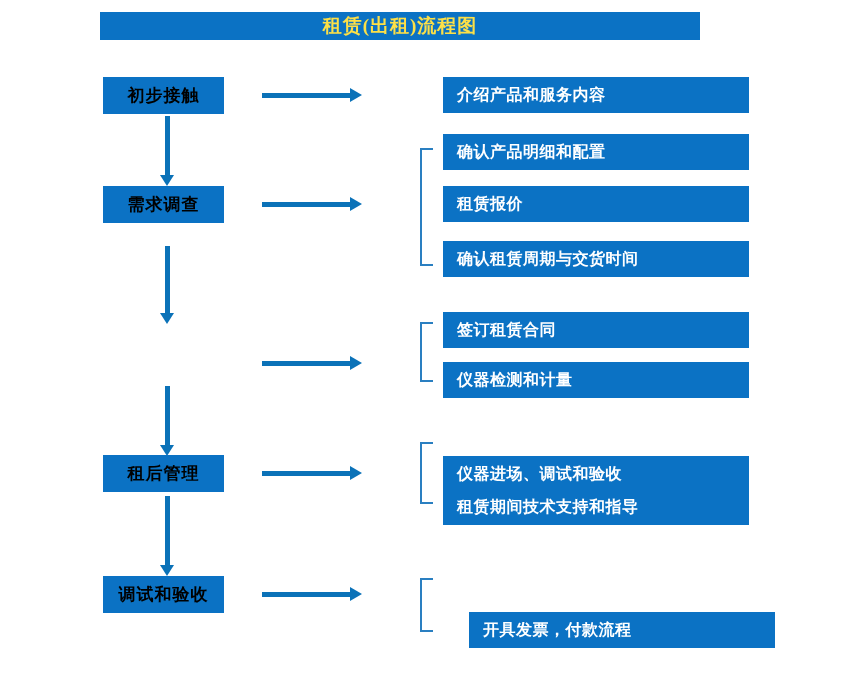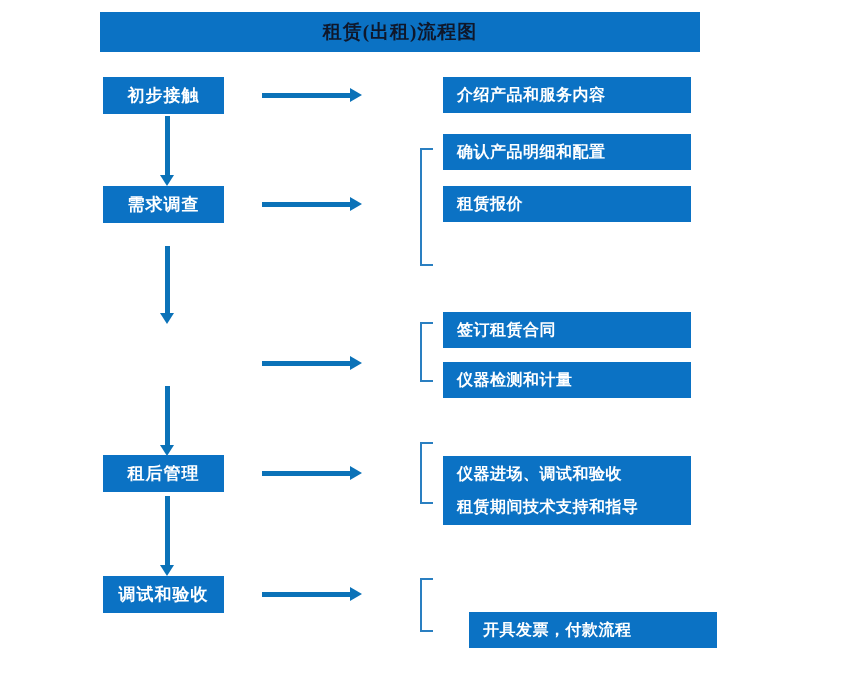--- a/index.html
+++ b/index.html
@@ -19,52 +19,52 @@
     height: 688px;
     background: #ffffff;
   }
 
   
   .title-bar {
     position: absolute;
     left: 100px;
     top: 12px;
     width: 600px;
-    height: 40px;
+    height: 28px;
     background: #0b72c4;
-    color: #0f172a;
+    color: #fde047;
     font-size: 19px;
     font-weight: bold;
     display: flex;
     align-items: center;
     justify-content: center;
     letter-spacing: 1px;
   }
 
   
   .stage-box {
     position: absolute;
     left: 103px;
     width: 121px;
     height: 37px;
     background: #0b72c4;
-    color: #ffffff;
+    color: #000000;
     font-size: 17px;
     font-weight: bold;
     display: flex;
     align-items: center;
     justify-content: center;
     letter-spacing: 1px;
   }
 
   
   .detail-box {
     position: absolute;
     left: 443px;
-    width: 248px;
+    width: 306px;
     height: 36px;
     background: #0b72c4;
     color: #ffffff;
     font-size: 16px;
     font-weight: bold;
     display: flex;
     align-items: center;
     padding-left: 14px;
     box-sizing: border-box;
     letter-spacing: 0.5px;
@@ -160,20 +160,21 @@
 
   <div class="v-arrow" style="top:246px; height:78px;">
     <div class="shaft" style="height:67px;"></div>
     <div class="head" style="top:67px;"></div>
   </div>
 
   <div class="bracket" style="top:148px; height:118px;"></div>
 
   <div class="detail-box" style="top:134px;">确认产品明细和配置</div>
   <div class="detail-box" style="top:186px;">租赁报价</div>
+  <div class="detail-box" style="top:241px;">确认租赁周期与交货时间</div>
 
 
   <div class="h-arrow" style="top:356px;">
     <div class="shaft"></div>
     <div class="head"></div>
   </div>
 
   <div class="v-arrow" style="top:386px; height:70px;">
     <div class="shaft" style="height:59px;"></div>
     <div class="head" style="top:59px;"></div>

